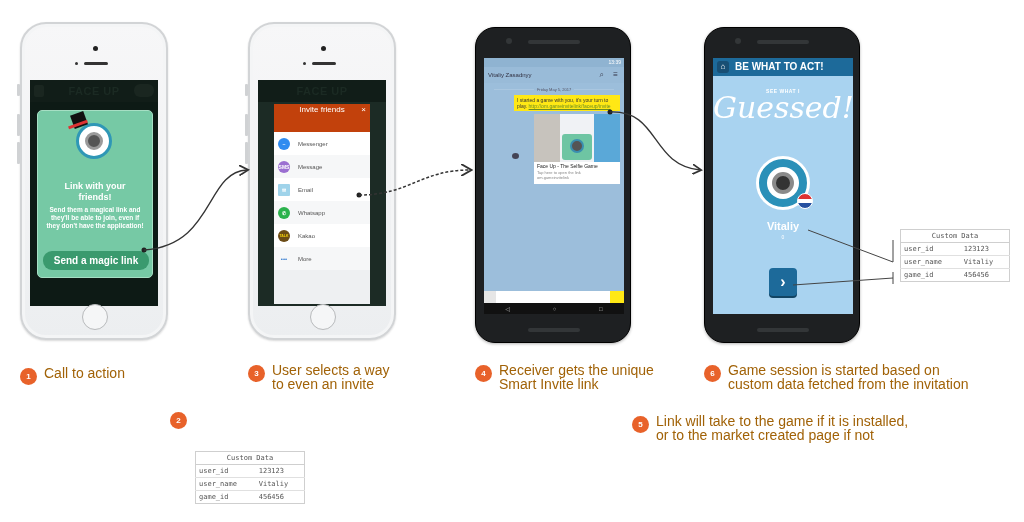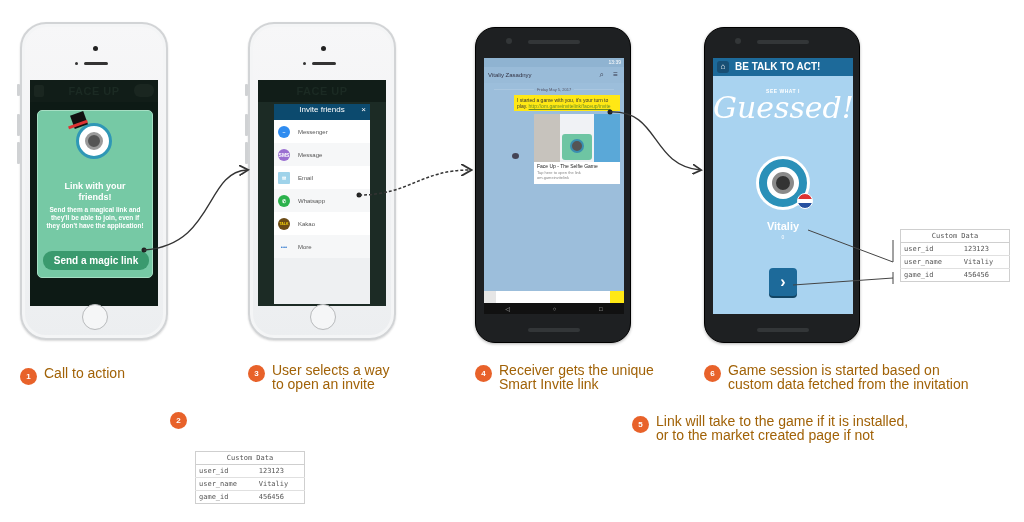--- a/index.html
+++ b/index.html
@@ -46,21 +46,21 @@
   .card1 .mascot .lens { position: absolute; top: 6px; left: 6px; width: 18px; height: 18px; border-radius: 50%; background: #555; border: 3px solid #9a9a9a; }
   .card1 .hat { position: absolute; top: 2px; left: 34px; width: 14px; height: 14px; background: #111; transform: rotate(-20deg); }
   .card1 .hatband { position: absolute; top: 12px; left: 30px; width: 20px; height: 3px; background: #d33; transform: rotate(-20deg); }
   .card1 .title { position: absolute; top: 70px; left: 0; width: 100%; font-weight: bold; font-size: 9px; line-height: 11px; padding: 0 20px; }
   .card1 .desc { position: absolute; top: 95px; left: 0; width: 100%; font-weight: bold; font-size: 6.5px; line-height: 8px; padding: 0 6px; }
   .card1 .btn { position: absolute; top: 140px; left: 5px; width: 106px; height: 19px; background: #3a9a6e; border-radius: 9px; color: #fff; font-weight: bold; font-size: 10px; line-height: 19px; }
 
   
   .p2dim { position: absolute; inset: 0; background: #1c2b25; }
   .modal { position: absolute; top: 24px; left: 16px; width: 96px; height: 200px; background: #eef0f2; }
-  .modal .head { height: 16px; background: #0c4a6e; color: #fff; font-size: 8px; line-height: 12px; text-align: center; position: relative; }
+  .modal .head { height: 28px; background: #c2410c; color: #fff; font-size: 8px; line-height: 12px; text-align: center; position: relative; }
   .modal .head .x { position: absolute; right: 4px; top: 0; font-size: 8px; }
   .modal .item { height: 23px; display: flex; align-items: center; padding-left: 4px; font-size: 6px; color: #555; }
   .modal .item:nth-child(odd) { background: #f6f7f8; }
   .modal .item:nth-child(even) { background: #ffffff; }
   .modal .item .ic { width: 12px; height: 12px; border-radius: 50%; margin-right: 8px; display: inline-flex; align-items: center; justify-content: center; font-size: 5px; color: #fff; font-weight: bold; }
 
   
   .kt-status { height: 9px; background: #8fb3d1; color: #fff; font-size: 5px; text-align: right; padding-right: 3px; line-height: 9px; }
   .kt-bar { height: 16px; background: #99bbd8; display: flex; align-items: center; padding-left: 4px; font-size: 6px; color: #334; position: relative; }
   .kt-body { position: absolute; top: 25px; left: 0; width: 140px; height: 208px; background: #9cbedb; }
@@ -224,21 +224,21 @@
   <div class="botspk"></div>
 </div>
 
 <div class="android" style="left:704px; top:27px;">
   <div class="cam"></div>
   <div class="topspk"></div>
   <div class="screen">
     <div class="gm">
       <div class="gm-head">
         <span class="home">⌂</span>
-        <span>BE TALK TO ACT!</span>
+        <span>BE WHAT TO ACT!</span>
       </div>
       <div class="gm-sub">SEE WHAT I</div>
       <div class="gm-title">Guessed!</div>
       <div class="gm-avatar">
         <div class="inner">
             <div class="lens"></div>
           </div>
         <div class="flag"></div>
       </div>
       <div class="gm-name">Vitaliy</div>
@@ -310,21 +310,21 @@
 <div class="step" style="left:20px; top:366px;">
   <span class="num">1</span>
   <span class="txt">Call to action</span>
 </div>
 <div class="step" style="left:170px; top:410px;">
   <span class="num">2</span>
 </div>
 <div class="step" style="left:248px; top:363px;">
   <span class="num">3</span>
   <span class="txt">User selects a way
-to open an invite</span>
+to even an invite</span>
 </div>
 <div class="step" style="left:475px; top:363px;">
   <span class="num">4</span>
   <span class="txt">Receiver gets the unique
 Smart Invite link</span>
 </div>
 <div class="step" style="left:632px; top:414px;">
   <span class="num">5</span>
   <span class="txt">Link will take to the game if it is installed,
 or to the market created page if not</span>

